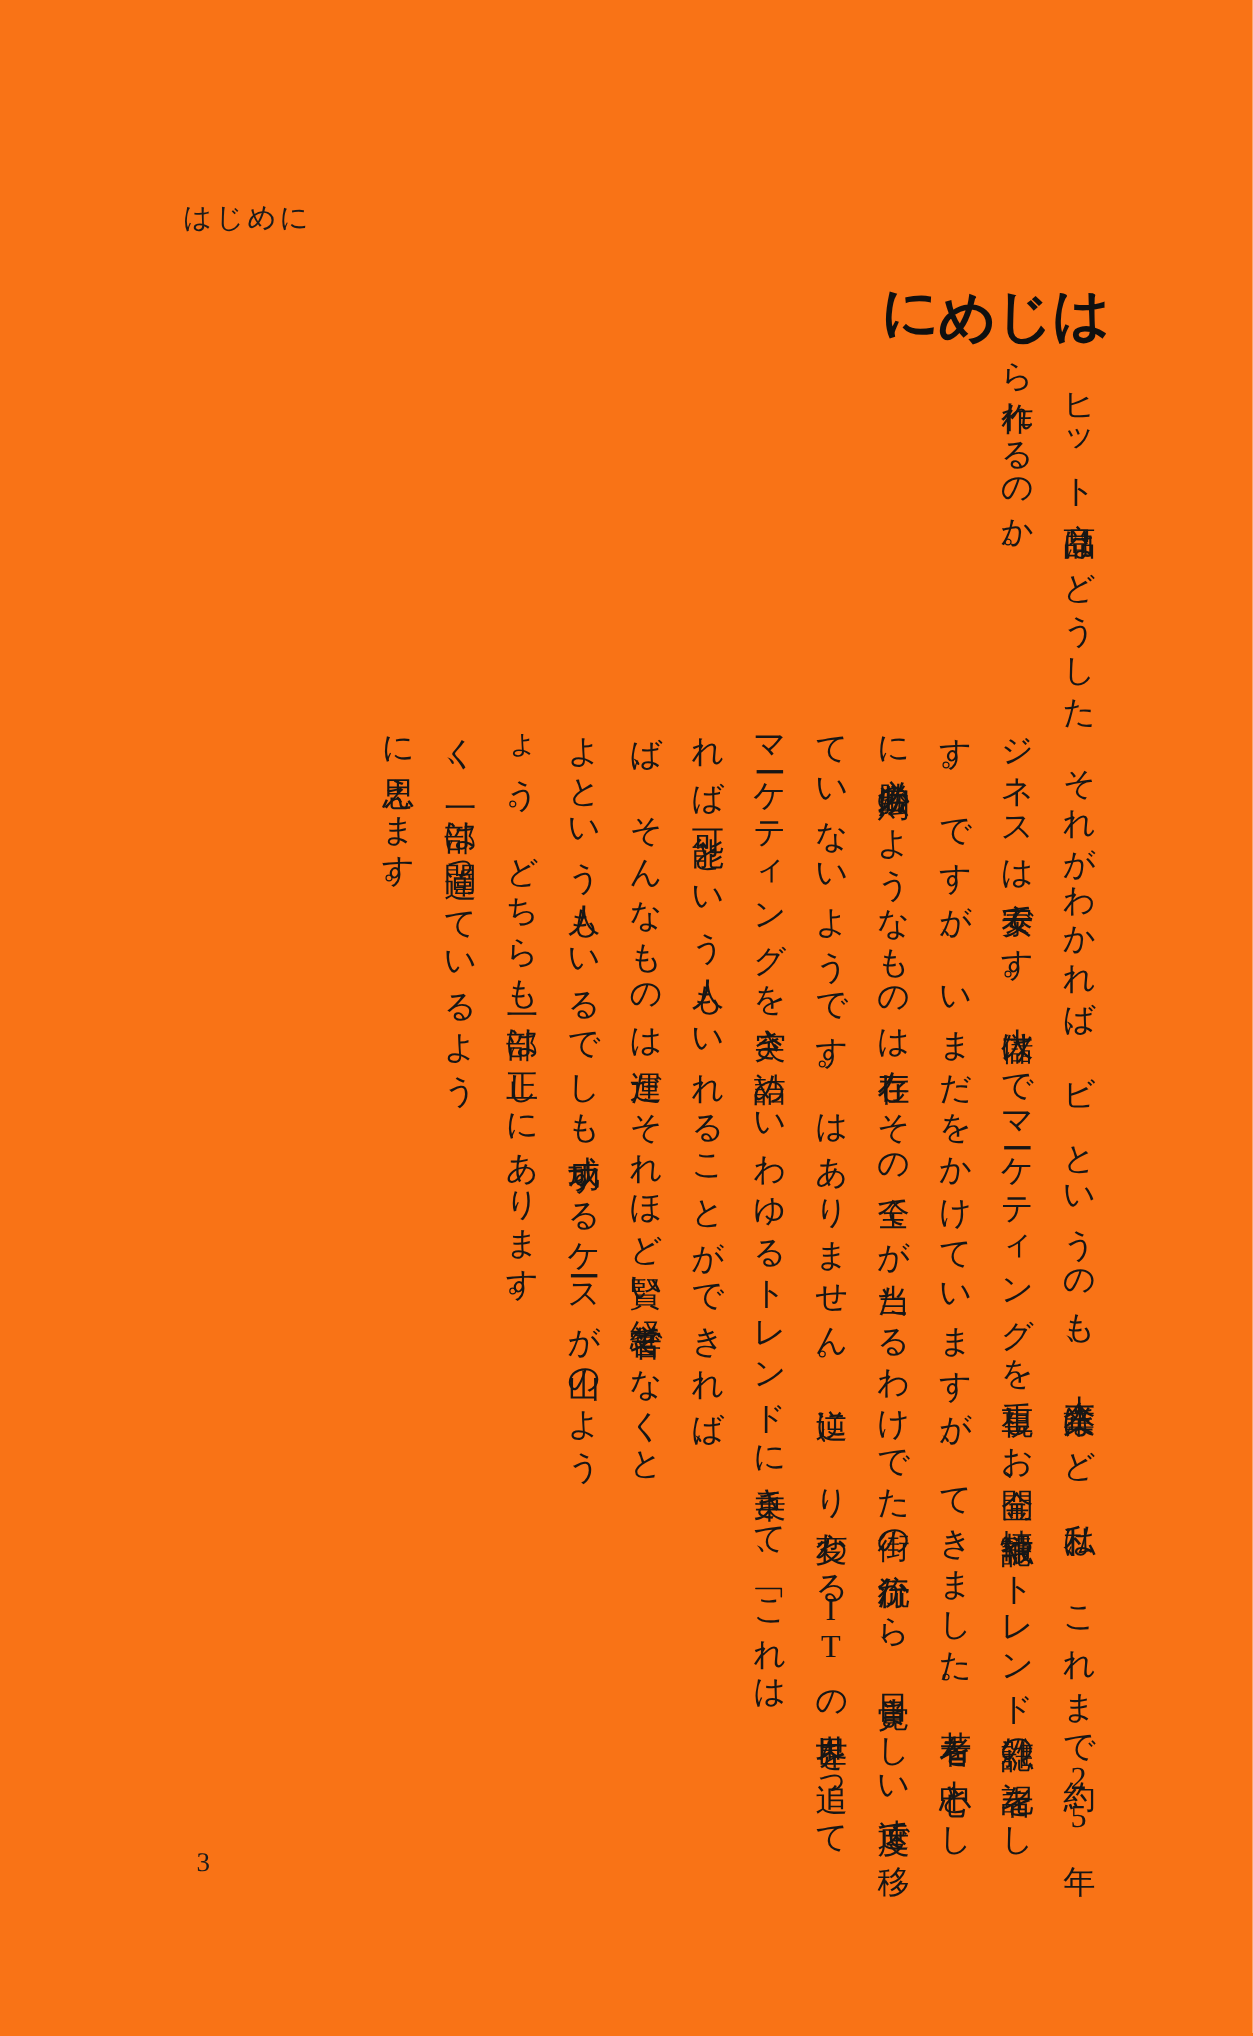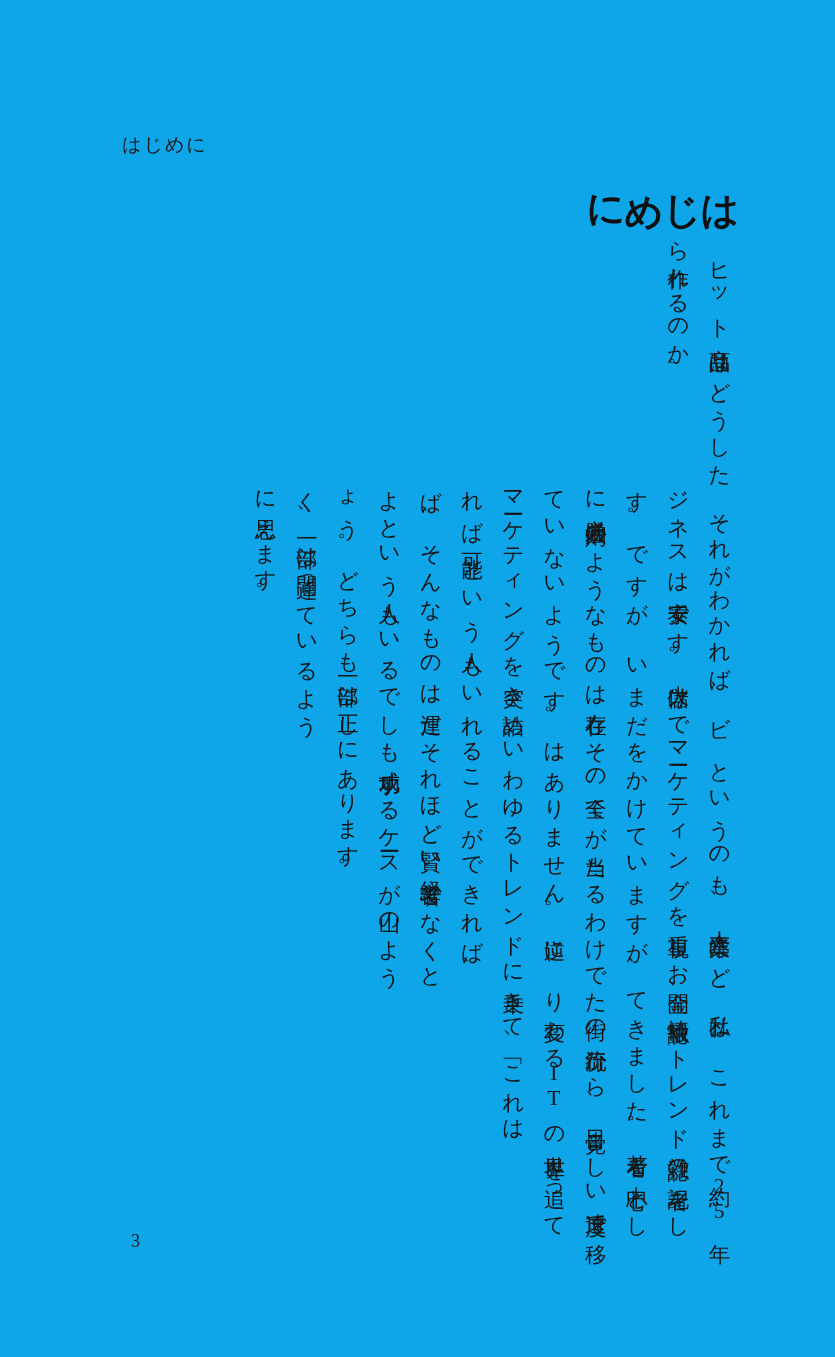--- a/index.html
+++ b/index.html
@@ -12,21 +12,21 @@
     height: 1357px;
     position: relative;
     font-family: "Liberation Serif", "DejaVu Serif", serif;
     color: #1a1a1a;
     overflow: hidden;
   }
 
   .page {
     position: absolute;
     inset: 0;
-    background: #0ea5e9;
+    background: #f97316;
   }
 
   
   .running-head {
     position: absolute;
     top: 132px;
     left: 122px;
     font-size: 19px;
     letter-spacing: 2px;
     color: #1b1b1b;

